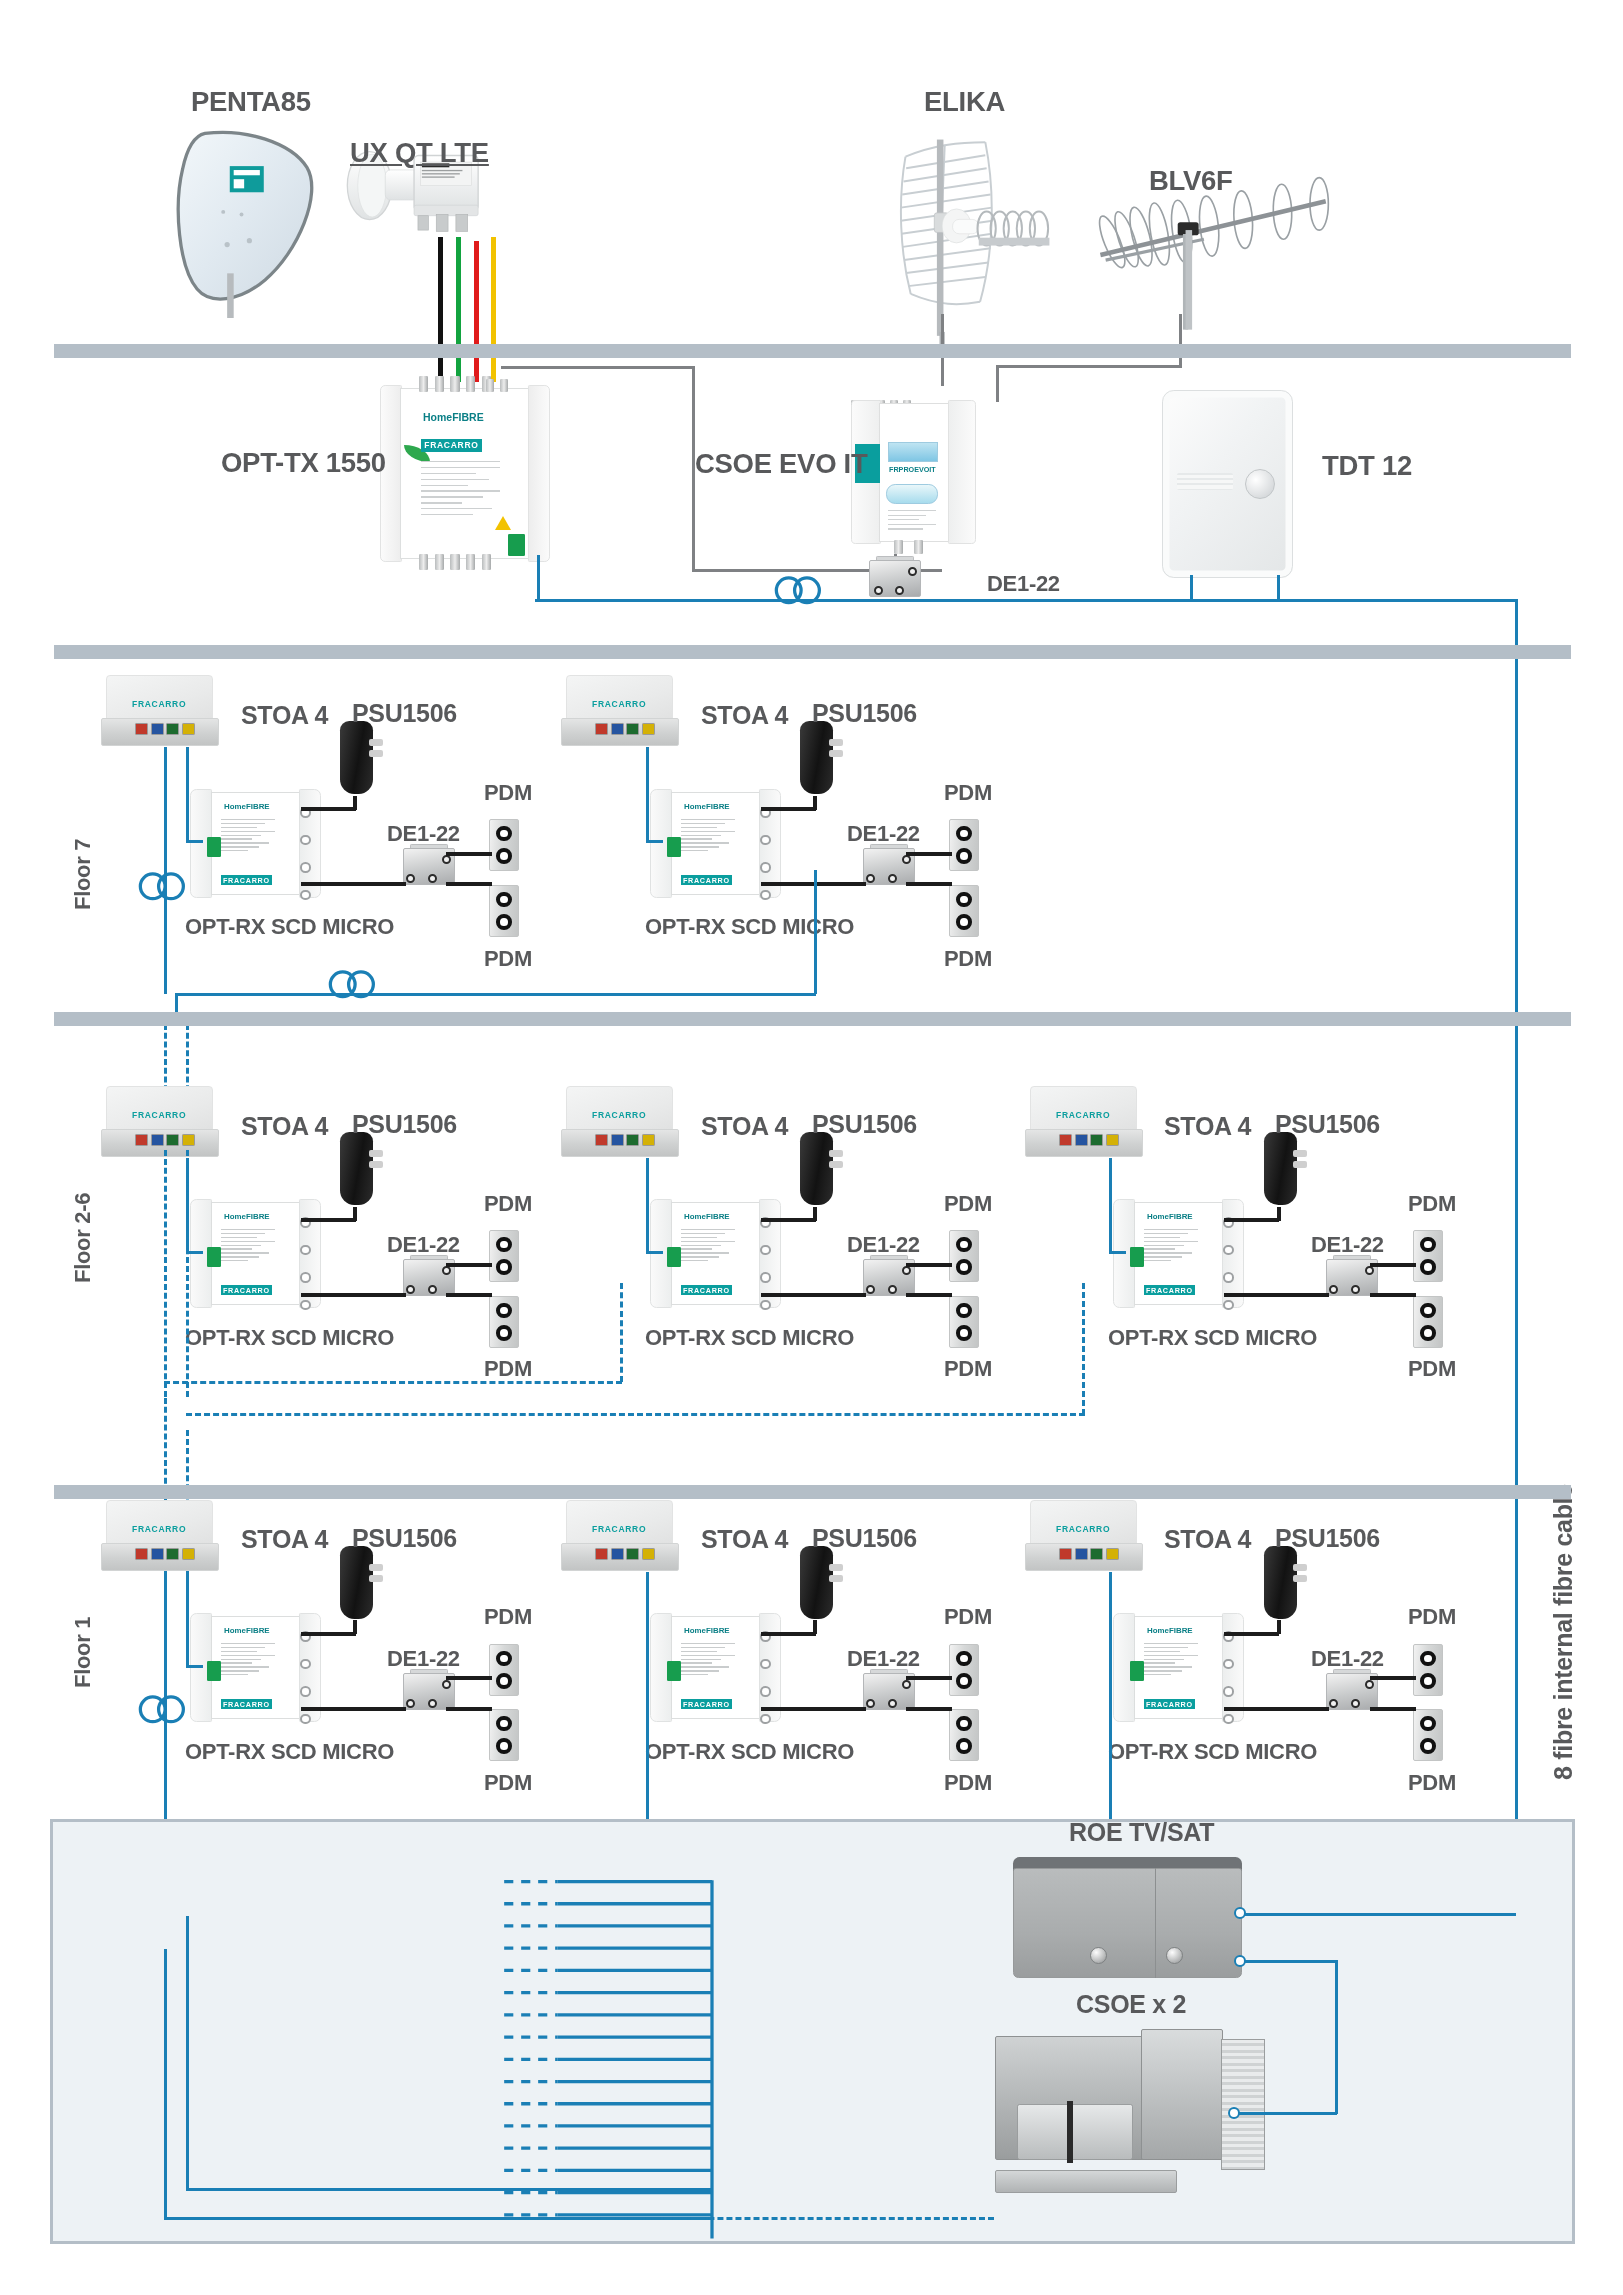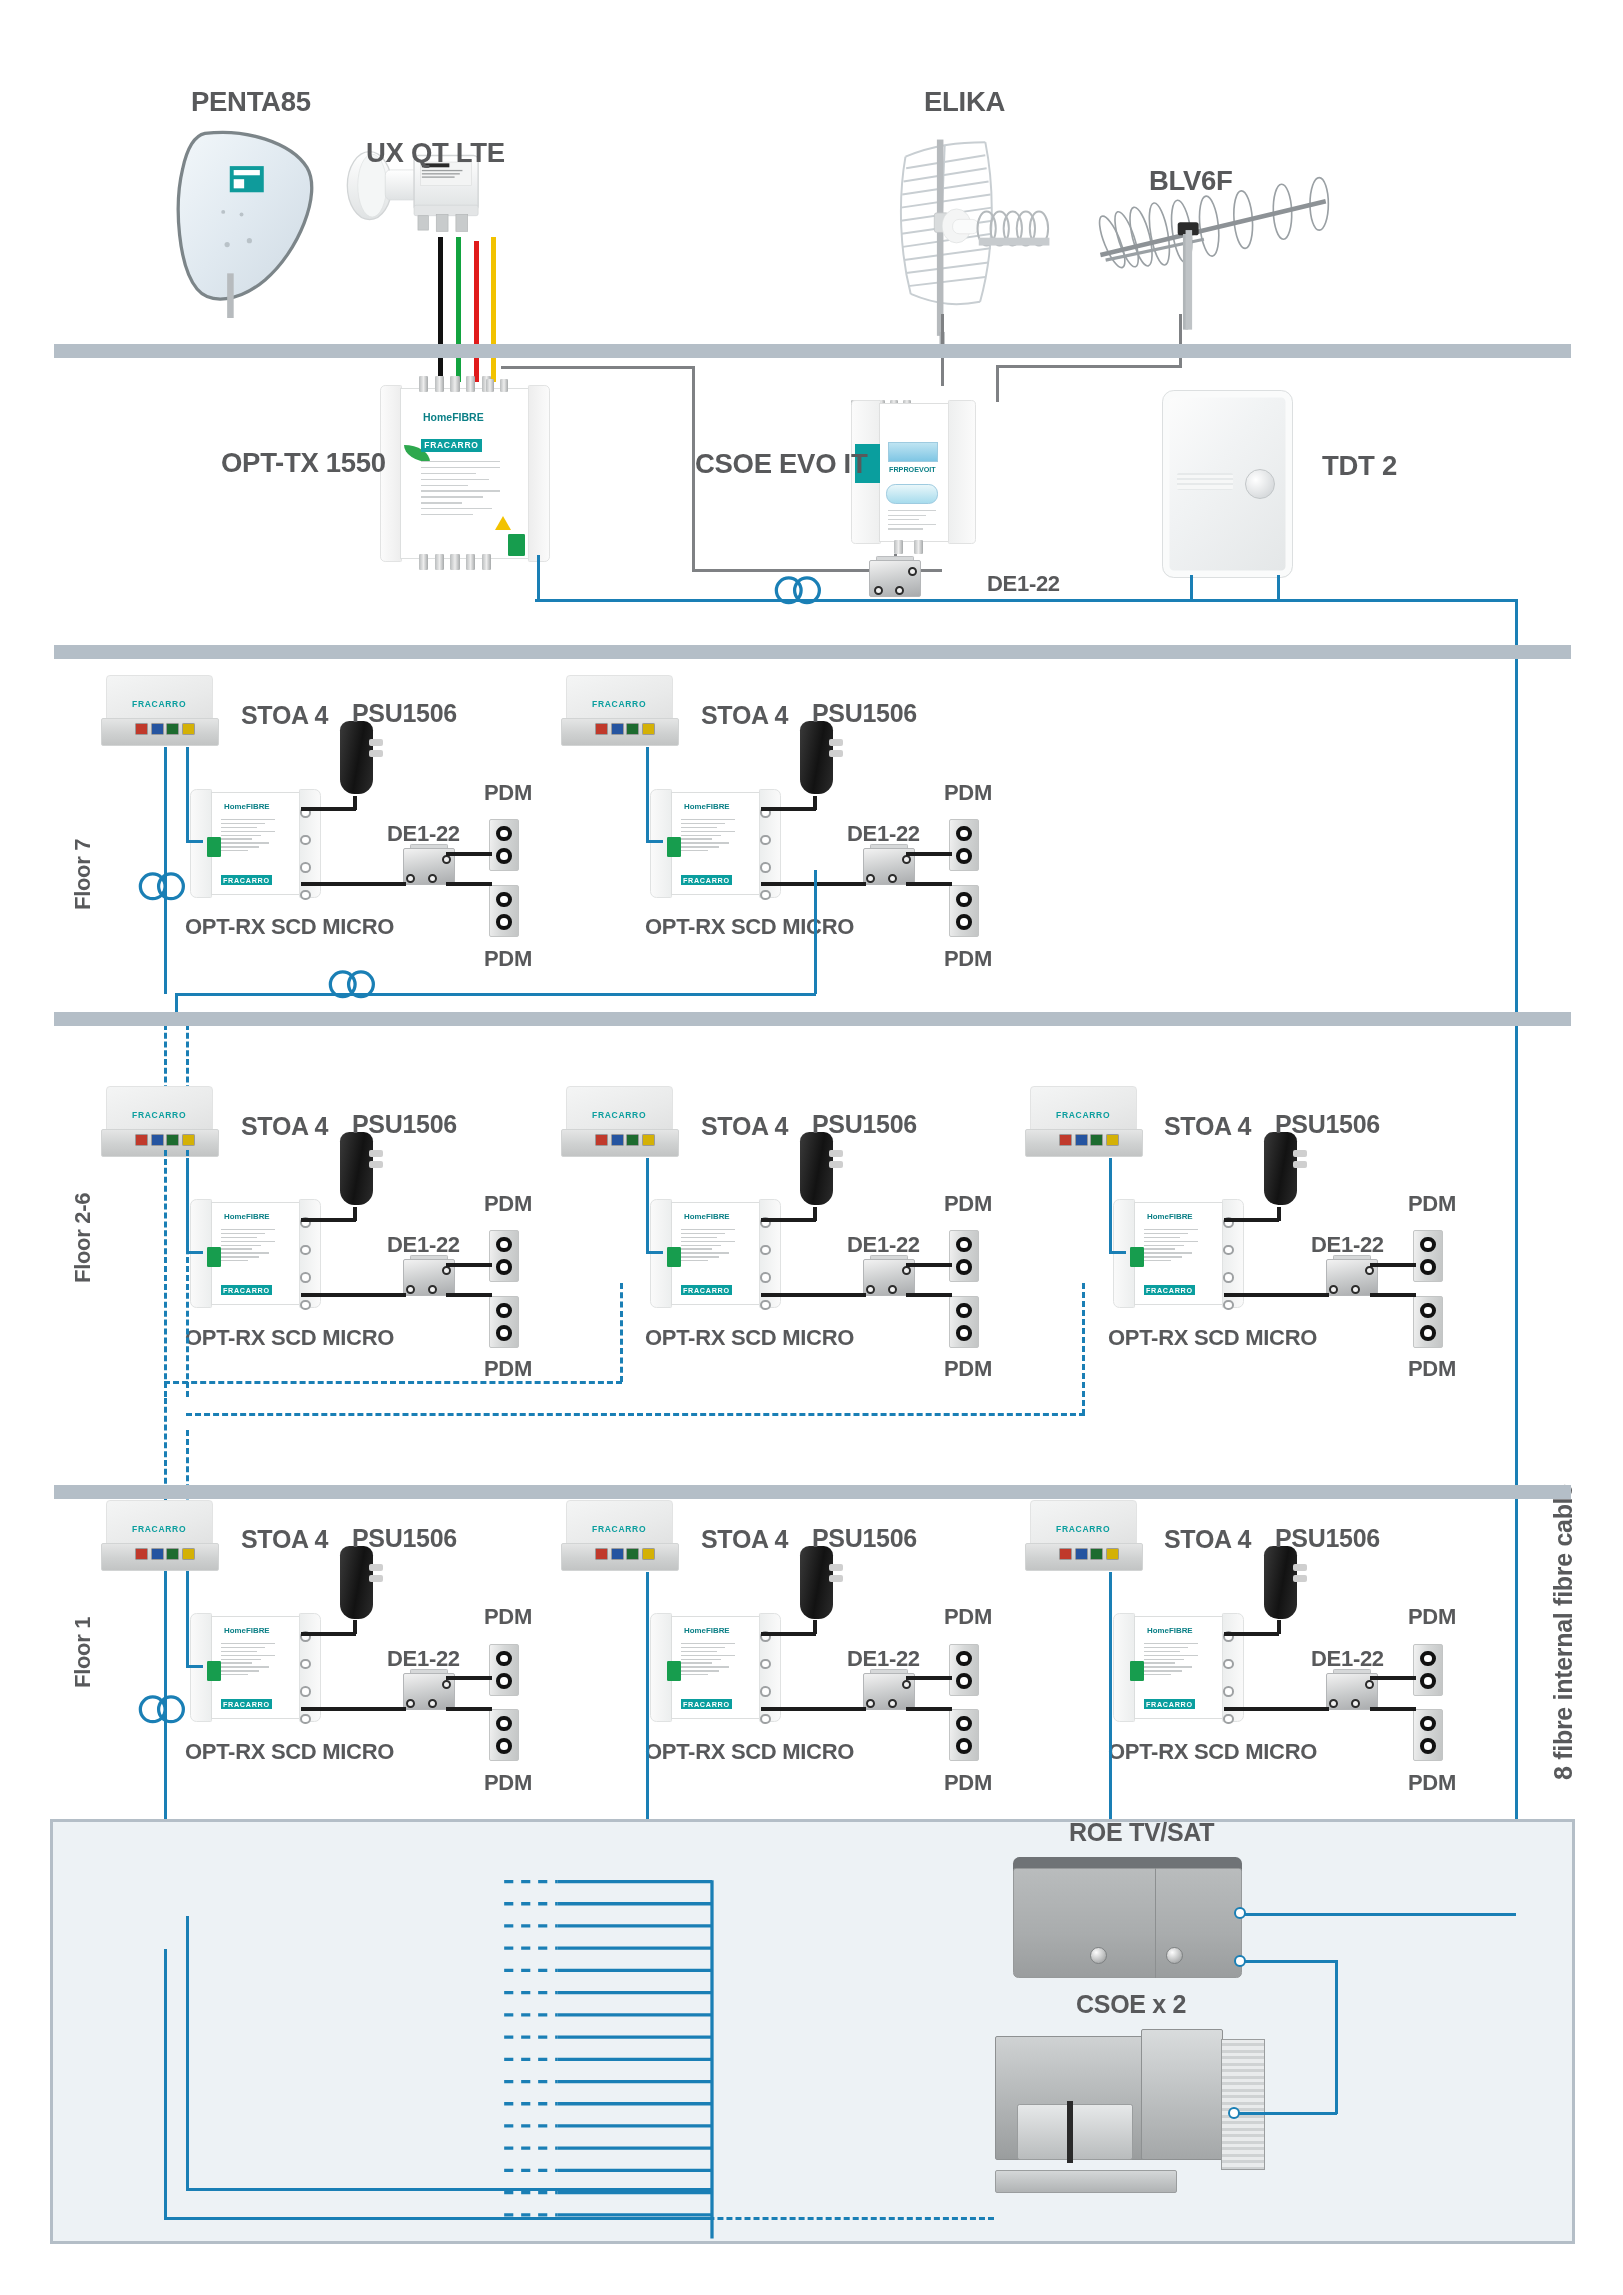--- a/index.html
+++ b/index.html
@@ -364,21 +364,21 @@
       <rect x="116" y="34" width="42" height="6" fill="#2a2a2a"></rect>
       <rect x="116" y="44" width="62" height="2" fill="#9b9e9f"></rect>
       <rect x="116" y="49" width="58" height="2" fill="#9b9e9f"></rect>
       <rect x="116" y="54" width="50" height="2" fill="#9b9e9f"></rect>
       <rect x="104" y="98" width="98" height="16" rx="3" fill="#e3e5e6" stroke="#d0d3d4"></rect>
       <rect x="110" y="114" width="16" height="22" fill="#c8cbcc" stroke="#b2b5b6"></rect>
       <rect x="138" y="112" width="18" height="26" fill="#c8cbcc" stroke="#b2b5b6"></rect>
       <rect x="168" y="112" width="18" height="26" fill="#c8cbcc" stroke="#b2b5b6"></rect>
     </svg>
   </div>
-  <div class="lbl lbl-xl" style="left:366px; top:139px;">UX QT LTE</div>
+  <div class="lbl lbl-xl" style="left:350px; top:139px;text-decoration:underline;">UX QT LTE</div>
 
   <div style="position:absolute;left:887px;top:116px;">
     <svg width="177" height="229" viewBox="0 0 270 350">
       <g stroke="#c8ced2" stroke-width="3" fill="none">
         <path d="M28,62 C16,130 20,210 36,272"></path>
         <path d="M150,40 C166,120 162,212 142,284"></path>
         <path d="M28,62 C72,44 110,40 150,40"></path>
         <path d="M36,272 C78,290 110,290 142,284"></path>
         <line x1="29" y1="80" x2="150" y2="60"></line>
         <line x1="25" y1="100" x2="152" y2="80"></line>
@@ -509,21 +509,21 @@
     </div>
     <div style="position:absolute;left:43px;top:140px;width:8.5px;height:14.4px;background:linear-gradient(90deg,#b9bcbd,#ededed,#a6a9aa);border-radius:1.3px;"></div>
     <div style="position:absolute;left:63px;top:140px;width:8.5px;height:14.4px;background:linear-gradient(90deg,#b9bcbd,#ededed,#a6a9aa);border-radius:1.3px;"></div>
   </div>
   <div class="lbl lbl-xl" style="left:695px; top:450px;">CSOE EVO IT</div>
 
   <div class="tdt" style="left:1162px;top:390px;width:131px;height:188px;">
     <div class="grooves"></div>
     <div class="knob"></div>
   </div>
-  <div class="lbl lbl-xl" style="left:1322px; top:452px;">TDT 2</div>
+  <div class="lbl lbl-xl" style="left:1322px; top:452px;">TDT 12</div>
 
   <div class="ln ln-h ln-grey" style="left:501px;top:366px;width:194px;"></div>
   <div class="ln ln-v ln-grey" style="left:692px;top:366px;height:205px;"></div>
   <div class="ln ln-h ln-grey" style="left:692px;top:569px;width:250px;"></div>
 
   <div class="ln ln-v ln-grey" style="left:894px;top:554px;height:27.5px;"></div>
 
   <div class="de122" style="left:865px;top:556px;">
     <div class="lid"></div>
     <div class="shell"></div>

